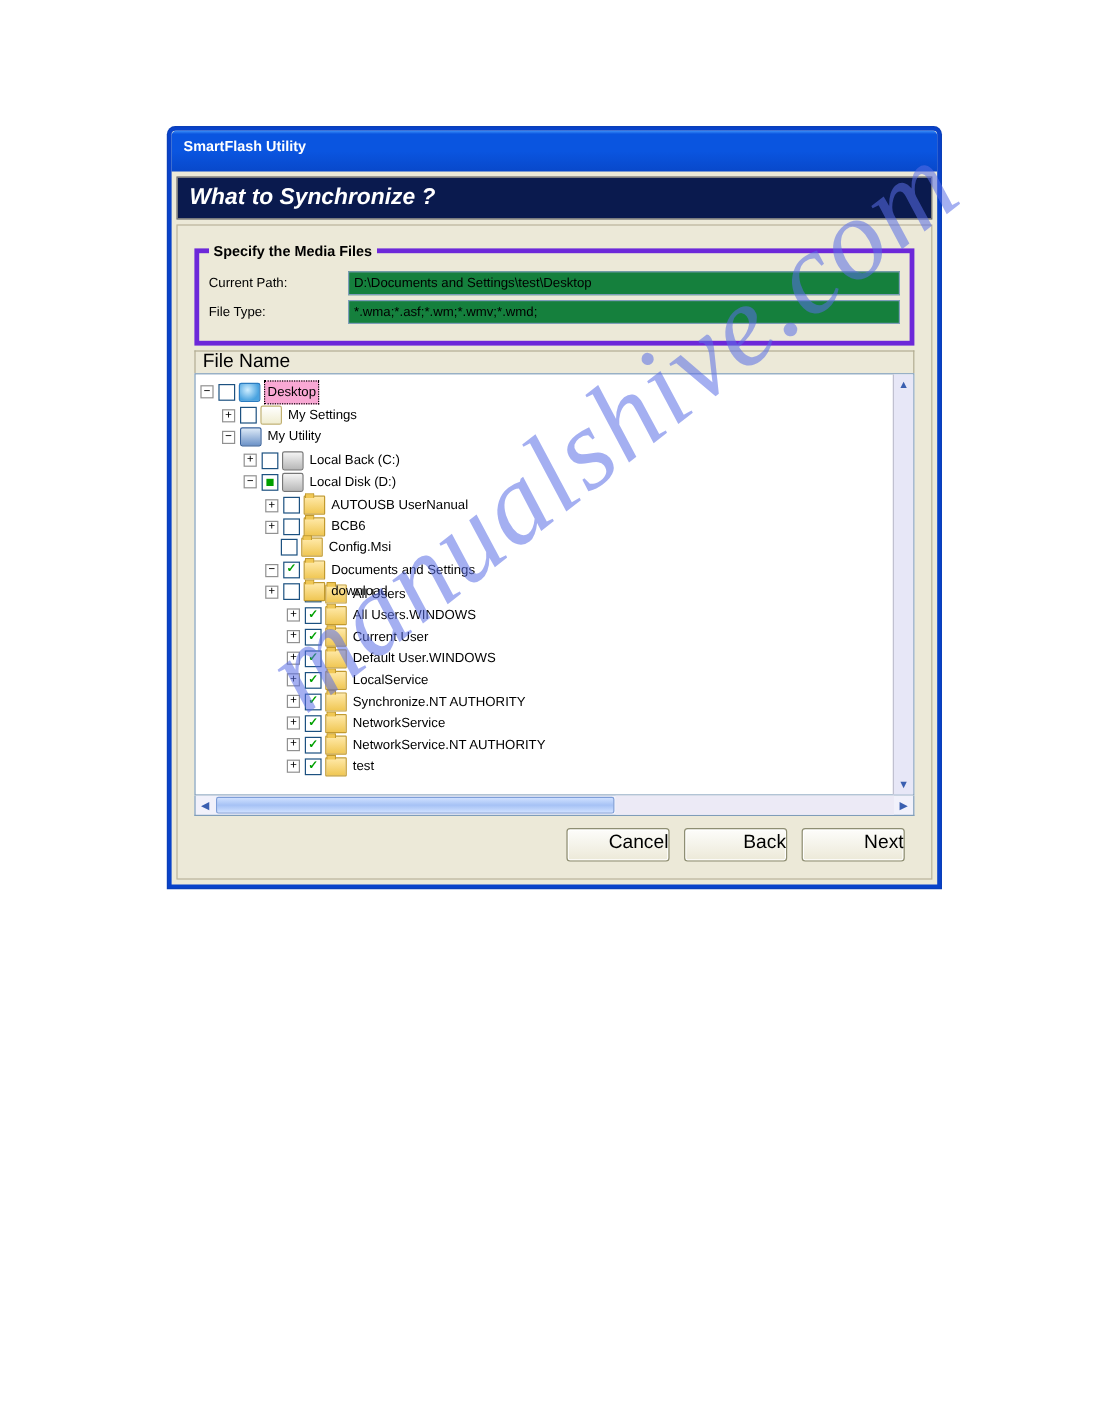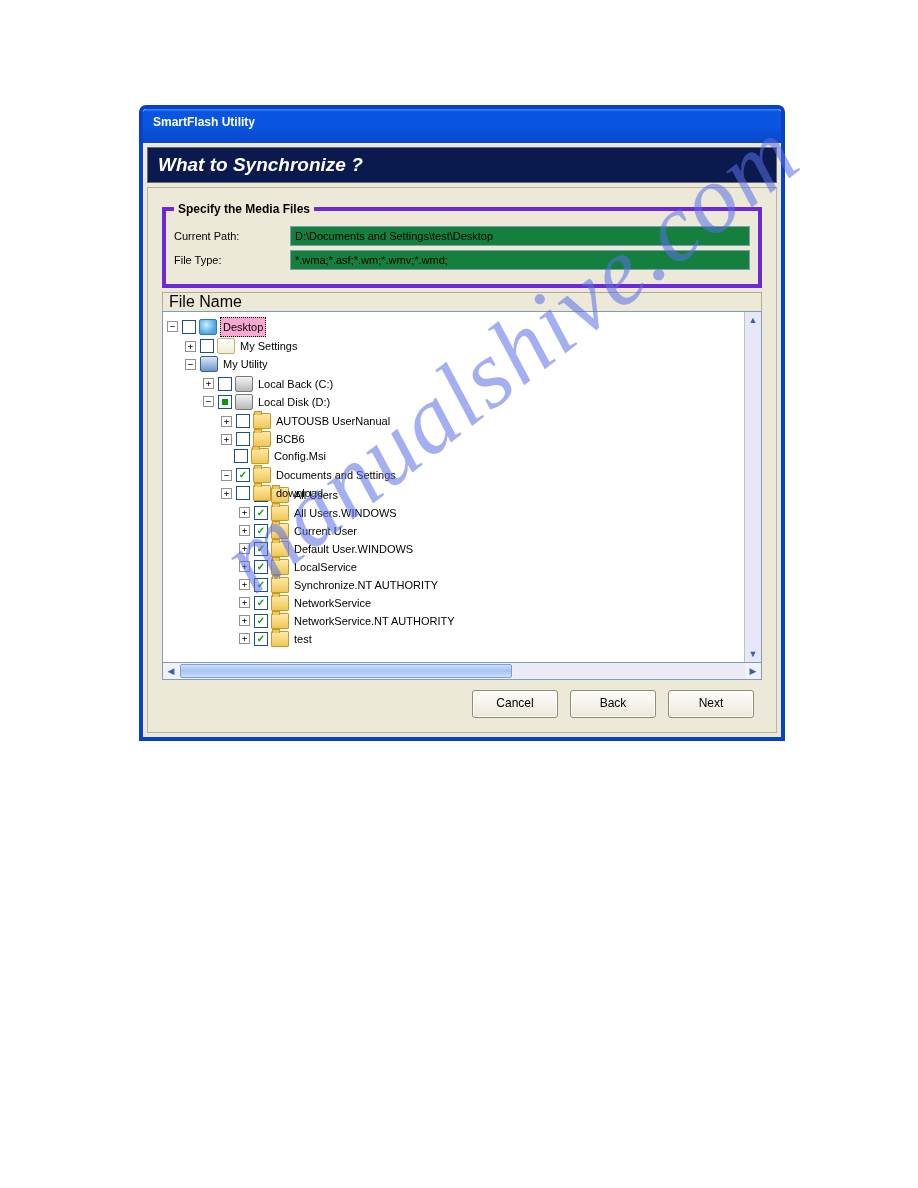--- a/index.html
+++ b/index.html
@@ -189,23 +189,23 @@
     justify-content: flex-end;
     gap: 12px;
     padding: 10px 8px 4px 0;
   }
   .btn {
     width: 84px;
     height: 26px;
     border: 1px solid #8e8e73;
     background: linear-gradient(to bottom,#fdfdfb,#ece9d8);
     border-radius: 3px;
-    text-align: center;
+    text-align: right;
     line-height: 24px;
-    font-size: 12px;
+    font-size: 16px;
     box-shadow: inset 0 0 0 1px #fff;
   }
   .watermark {
     position: absolute;
     left: 160px;
     top: 300px;
     font-size: 96px;
     font-family: Georgia, serif;
     font-style: italic;
     color: rgba(90,110,230,0.55);

